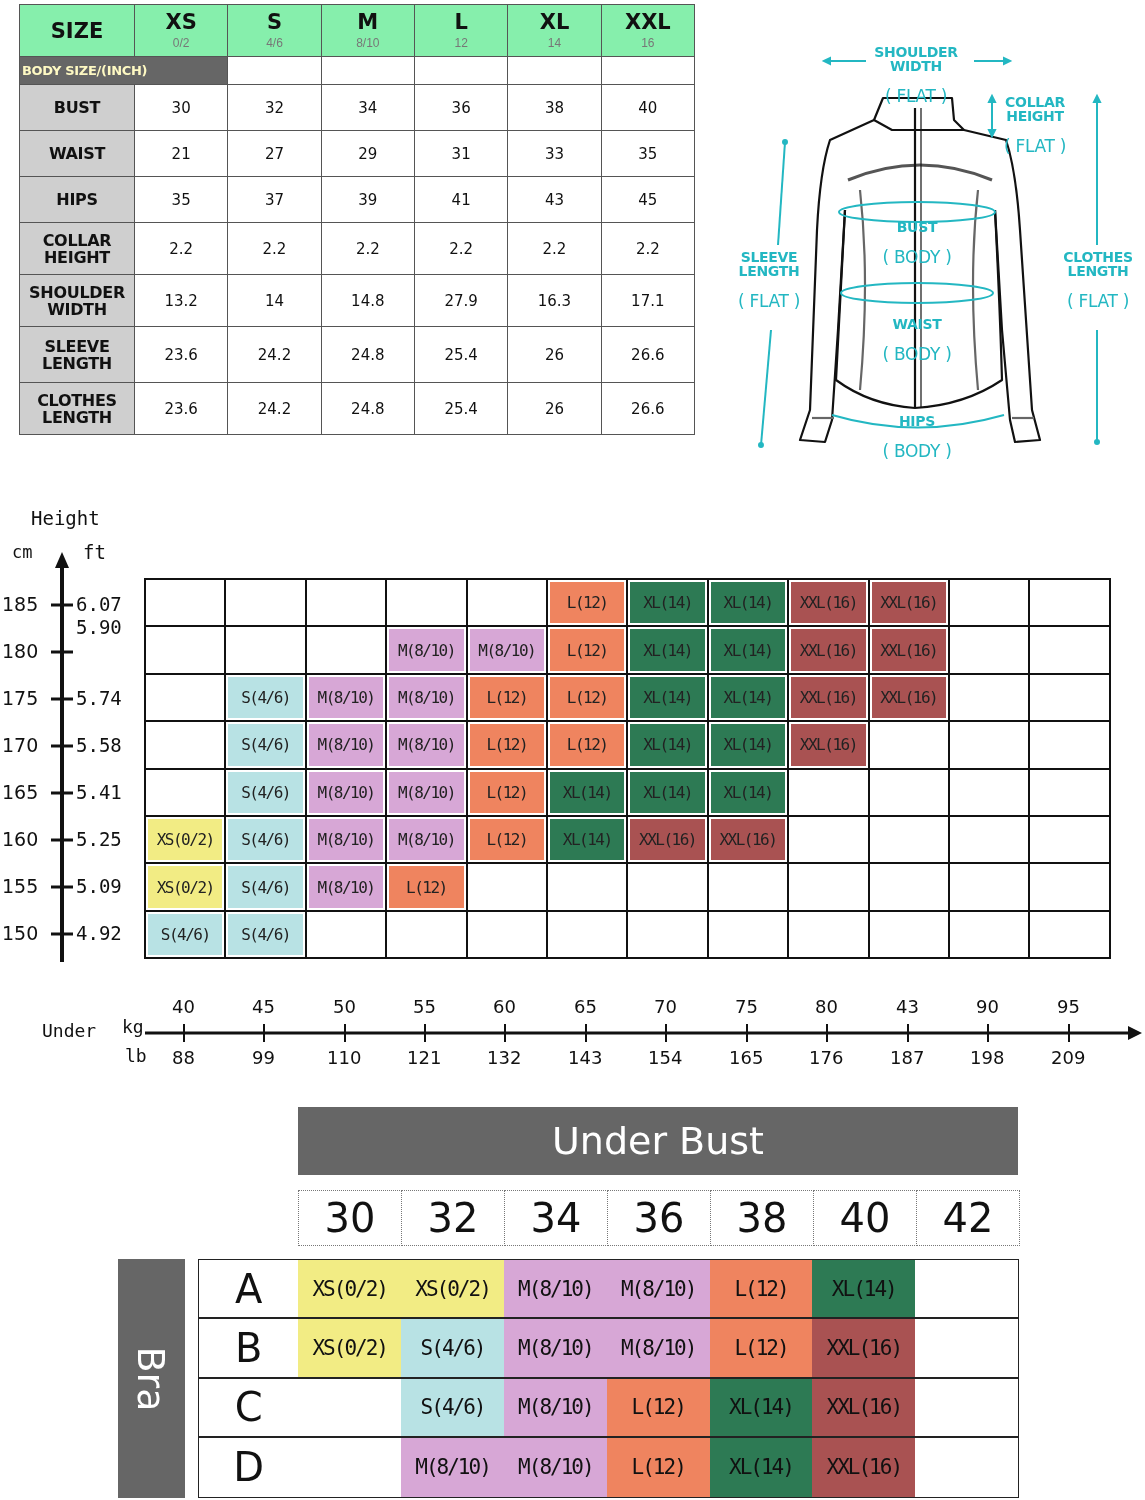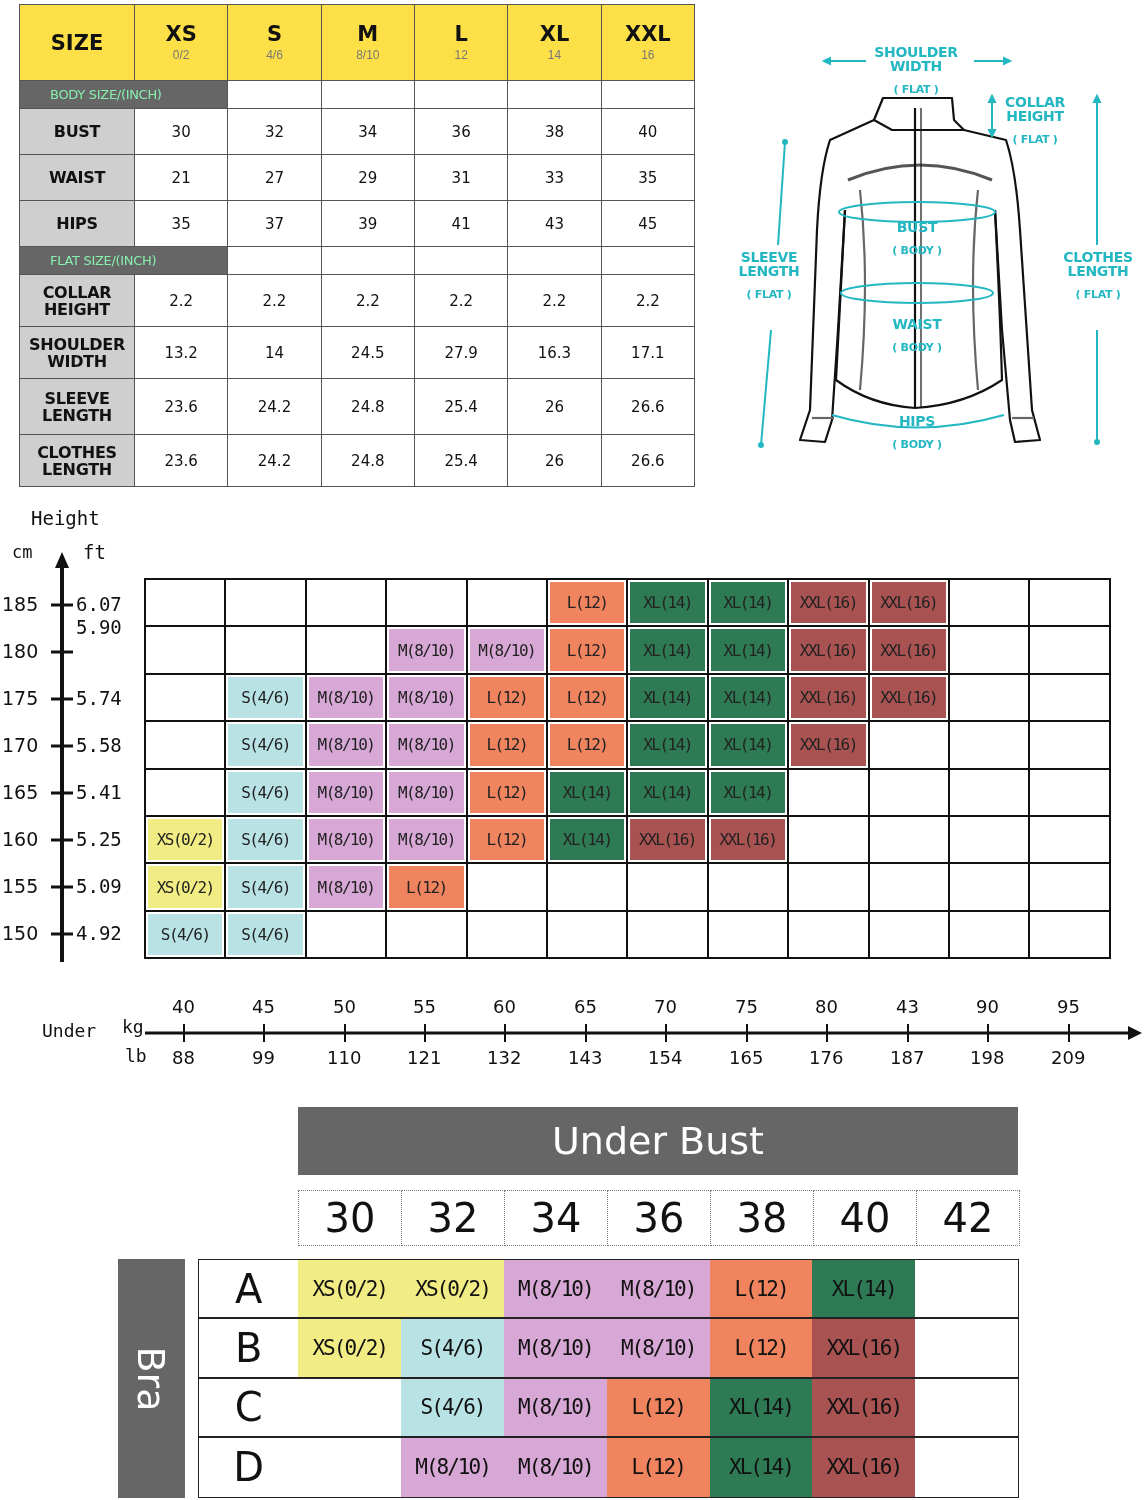--- a/index.html
+++ b/index.html
@@ -3,36 +3,36 @@
 <meta charset="utf-8">
 <style>
   * { box-sizing: border-box; margin: 0; padding: 0; }
   body { width: 1145px; height: 1500px; background: #ffffff; position: relative; overflow: hidden;
          font-family: "Liberation Sans", sans-serif; color: #111; }
 
   
   #size-table { position: absolute; left: 19px; top: 4px; width: 676px; border-collapse: collapse; table-layout: fixed; }
   #size-table td { border: 1.5px solid #555; text-align: center; vertical-align: middle; font-family: "DejaVu Sans", sans-serif; }
   #size-table col.c0 { width: 115px; }
-  #size-table .hdr { background: #fde047; height: 76px; }
+  #size-table .hdr { background: #86efac; height: 52px; }
   #size-table .hdr .sz { font-weight: bold; font-size: 21px; display: block; line-height: 22px; }
   #size-table .hdr .num { font-size: 12px; color: #777; display: block; margin-top: 3px; font-family: "Liberation Sans", sans-serif; }
   #size-table .hdr .size-label { font-weight: bold; font-size: 21px; }
   #size-table .section { height: 28px; }
-  #size-table .section .sec-label { background: #666666; color: #86efac; font-weight: normal; font-size: 13px; text-align: left; padding-left: 30px; letter-spacing: -0.3px; }
+  #size-table .section .sec-label { background: #666666; color: #fef9c3; font-weight: bold; font-size: 13px; text-align: left; padding-left: 2px; letter-spacing: -0.3px; }
   #size-table .rowlabel { background: #cfcfcf; font-weight: bold; font-size: 16px; line-height: 17px; letter-spacing: -0.3px; }
   #size-table .val { font-size: 15px; background: #fff; }
   #size-table tr.r1 { height: 46px; }
   #size-table tr.r2 { height: 52px; }
   #size-table tr.r3 { height: 56px; }
 
   
   #diagram { position: absolute; left: 720px; top: 30px; width: 425px; height: 430px; }
   .dlabel { position: absolute; color: #23b7c2; font-weight: bold; font-size: 14px; text-align: center; line-height: 14px; font-family: "DejaVu Sans", sans-serif; letter-spacing: -0.3px; }
-  .dlabel .sub { display: block; font-weight: bold; font-size: 11px; margin-top: 10px; }
+  .dlabel .sub { display: block; font-weight: normal; font-size: 17px; margin-top: 16px; }
 
   
   .axis-text { position: absolute; font-family: "DejaVu Sans Mono", monospace; font-size: 19px; color: #111; }
   #hw-grid { position: absolute; left: 144px; top: 578px; width: 965px; height: 379px; border-collapse: collapse; table-layout: fixed; }
   #hw-grid td { border: 2px solid #111; padding: 2px; width: 80.4px; height: 47.4px; }
   #hw-grid .cell { width: 100%; height: 100%; display: flex; align-items: center; justify-content: center;
                    font-family: "DejaVu Sans Mono", monospace; font-size: 16px; letter-spacing: -1.5px; color: #222; }
 
   
   #ub-banner { position: absolute; left: 298px; top: 1107px; width: 720px; height: 68px; background: #666666; color: #fff;
@@ -119,42 +119,34 @@
   </tr>
   <tr class="r1">
     <td class="rowlabel">HIPS</td>
     <td class="val">35</td>
     <td class="val">37</td>
     <td class="val">39</td>
     <td class="val">41</td>
     <td class="val">43</td>
     <td class="val">45</td>
   </tr>
-  <tr class="section">
-    <td colspan="2" class="sec-label">FLAT SIZE/(INCH)</td>
-    <td></td>
-        <td></td>
-        <td></td>
-        <td></td>
-        <td></td>
-  </tr>
   <tr class="r2">
     <td class="rowlabel"><span>COLLAR</span><br><span>HEIGHT</span></td>
     <td class="val">2.2</td>
     <td class="val">2.2</td>
     <td class="val">2.2</td>
     <td class="val">2.2</td>
     <td class="val">2.2</td>
     <td class="val">2.2</td>
   </tr>
   <tr class="r2">
     <td class="rowlabel"><span>SHOULDER</span><br><span>WIDTH</span></td>
     <td class="val">13.2</td>
     <td class="val">14</td>
-    <td class="val">24.5</td>
+    <td class="val">14.8</td>
     <td class="val">27.9</td>
     <td class="val">16.3</td>
     <td class="val">17.1</td>
   </tr>
   <tr class="r3">
     <td class="rowlabel"><span>SLEEVE</span><br><span>LENGTH</span></td>
     <td class="val">23.6</td>
     <td class="val">24.2</td>
     <td class="val">24.8</td>
     <td class="val">25.4</td>

